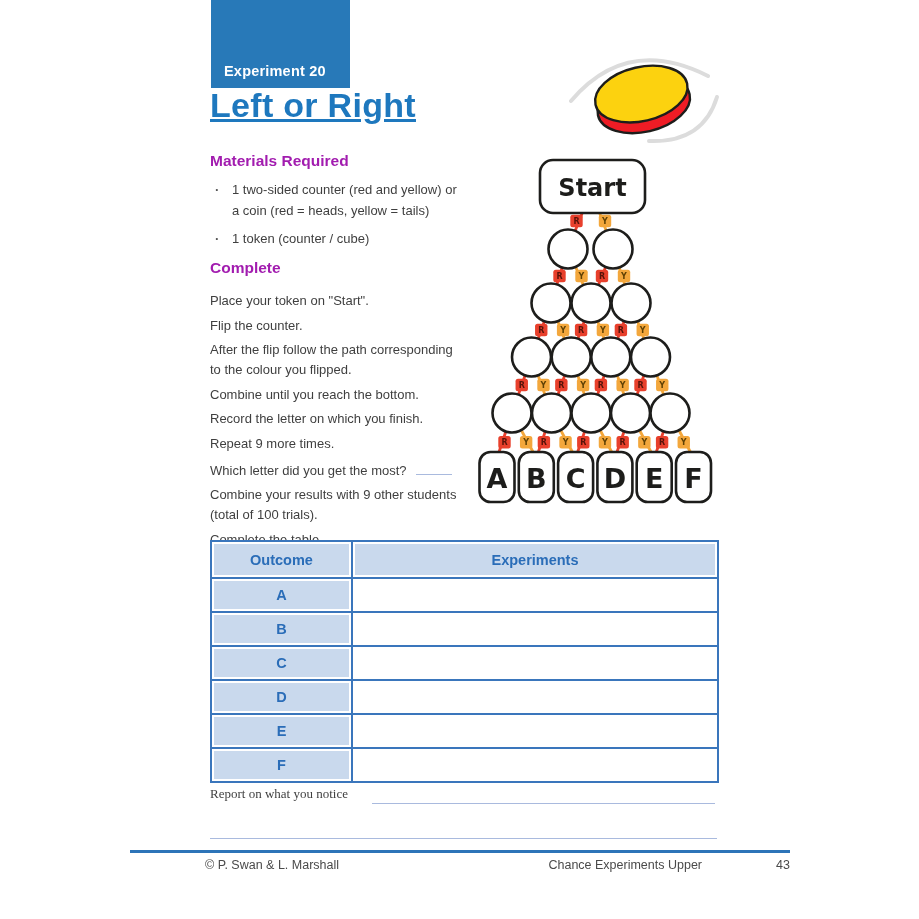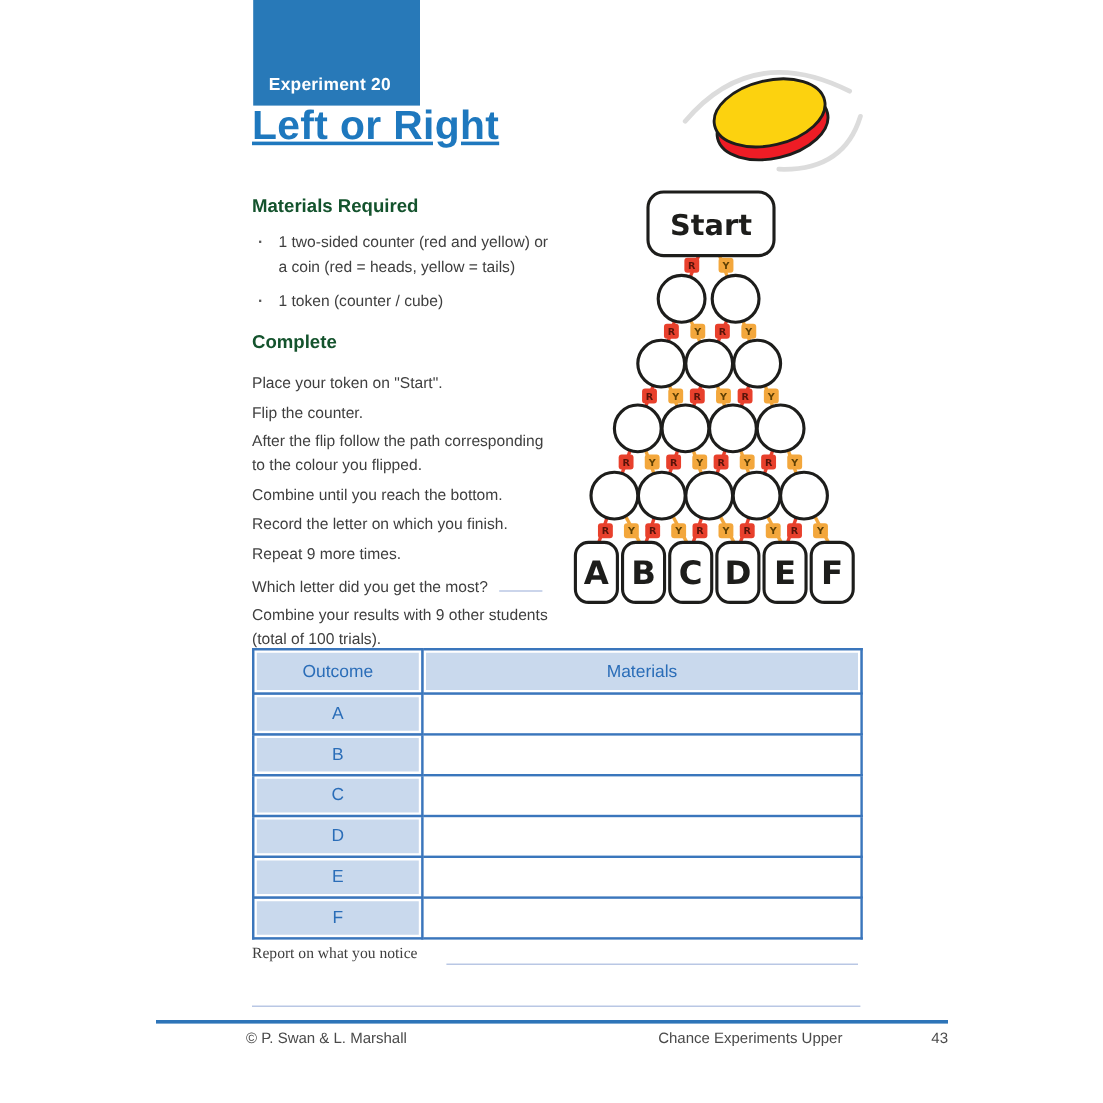--- a/index.html
+++ b/index.html
@@ -15,21 +15,21 @@
     display:flex; align-items:flex-end;
     padding:0 0 9px 13px; box-sizing:border-box;
     font-size:14.5px; font-weight:bold; letter-spacing:0.2px;
   }
   .title {
     position:absolute; left:210px; top:86px;
     font-size:34px; font-weight:bold; color:#1e78be; letter-spacing:0.3px;text-decoration:underline;
   }
   
   .left-col { position:absolute; left:210px; top:148px; width:258px; }
-  .h-blue { font-size:15.5px; font-weight:bold; color:#14532d; margin:16px 0 9px 0; }
+  .h-blue { font-size:15.5px; font-weight:bold; color:#a21caf; margin:4px 0 9px 0; }
   .materials-list { list-style:none; margin:0 0 10px 0; padding:0; width:250px; }
   .materials-list li {
     position:relative; padding-left:22px; font-size:13px; line-height:21px;
     margin-bottom:7px; width:226px;
   }
   .materials-list li::before {
     content:"·"; position:absolute; left:5px; top:0; color:#555; font-weight:bold;
   }
   .activity-steps { margin-top:14px; }
   .step { width:252px; font-size:13px; line-height:20px; margin:0 0 4.5px 0; }
@@ -41,21 +41,21 @@
   
   .coin-svg { position:absolute; left:545px; top:35px; }
   .diagram-svg { position:absolute; left:445px; top:150px; }
   
   .outcome-table {
     position:absolute; left:210px; top:540px; border-collapse:collapse;
     table-layout:fixed;
   }
   .outcome-table th, .outcome-table td {
     border:2px solid #3a76bc; padding:0; text-align:center;
-    font-size:14.5px; font-weight:normal; color:#2a6db8;
+    font-size:14.5px; font-weight:bold; color:#2a6db8;
   }
   .outcome-table .fill { background:#c9d9ed; box-shadow:inset 0 0 0 2px #ffffff; }
   .outcome-table .blank { background:#ffffff; }
   .outcome-table thead th { height:35px; }
   .outcome-table tbody td, .outcome-table tbody th { height:32px; }
   .col-outcome { width:141px; }
   .col-pct { width:366px; }
   
   .report-label { position:absolute; left:210px; top:786px; font-size:13px;font-family:Liberation Serif, serif; }
   .report-line-1 { position:absolute; left:372px; top:803px; width:343px; height:0; border-top:1.6px solid #a9bade; }
@@ -229,21 +229,21 @@
     </svg>
 
   <table class="outcome-table">
     <colgroup>
         <col class="col-outcome">
         <col class="col-pct">
       </colgroup>
     <thead>
       <tr>
         <th class="fill">Outcome</th>
-        <th class="fill">Materials</th>
+        <th class="fill">Experiments</th>
       </tr>
     </thead>
     <tbody>
         <tr>
           <th class="fill">A</th>
           <td class="blank"></td>
         </tr>
         <tr>
           <th class="fill">B</th>
           <td class="blank"></td>

